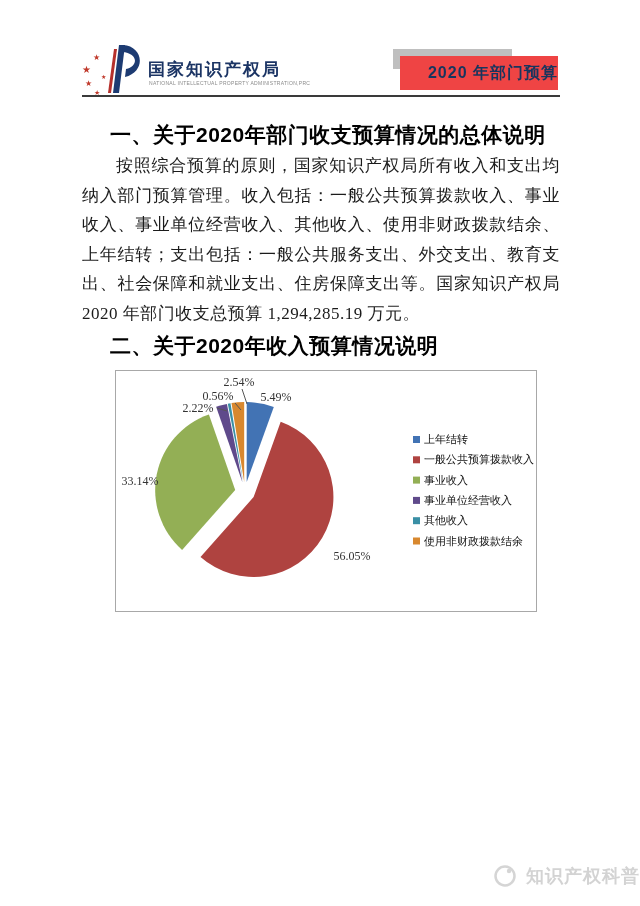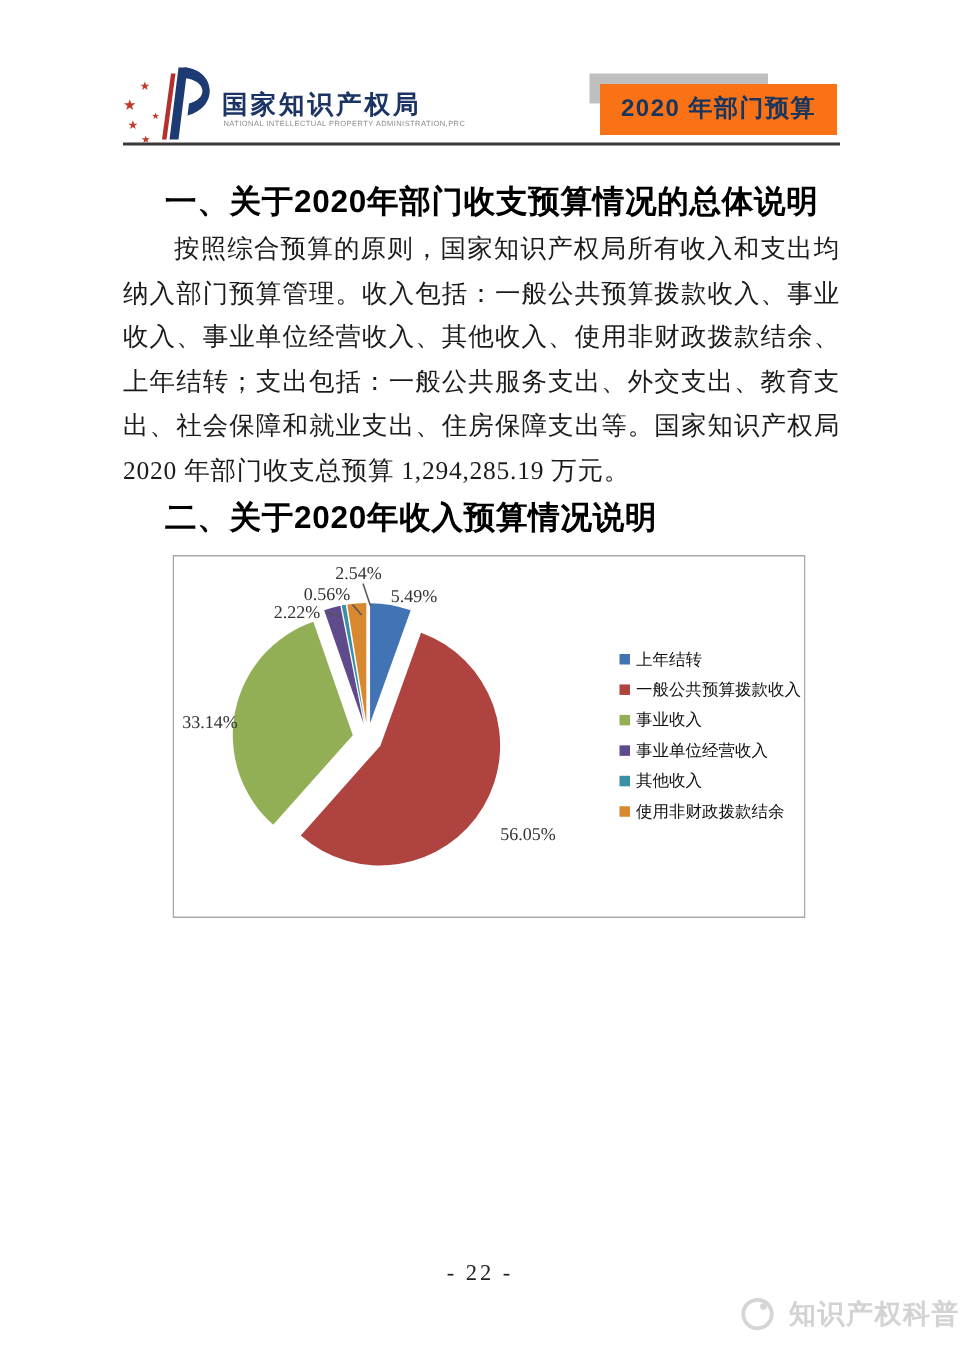--- a/index.html
+++ b/index.html
@@ -6,23 +6,23 @@
   .page{position:relative;width:640px;height:906px;background:#fff;overflow:hidden;
         font-family:"Liberation Serif","DejaVu Serif",serif;color:#1b1b1b;}
 
   
   .emblem{position:absolute;left:82px;top:43px;}
   .org-name{position:absolute;left:148px;top:58px;font-family:Liberation Sans, sans-serif;
             font-weight:bold;font-size:17px;color:#1b3464;letter-spacing:2px;}
   .org-en{position:absolute;left:149px;top:80px;font-family:"Liberation Sans",sans-serif;
           font-size:5px;color:#8a8a8a;letter-spacing:.3px;}
   .badge-shadow{position:absolute;left:393px;top:49px;width:119px;height:20px;background:#bfbfbf;}
-  .badge{position:absolute;left:400px;top:56px;width:158px;height:34px;background:#f97316;
+  .badge{position:absolute;left:400px;top:56px;width:158px;height:34px;background:#ef4444;
          color:#17355e;font-family:"Liberation Sans",sans-serif;font-weight:bold;
-         font-size:16px;line-height:34px;text-align:center;letter-spacing:1px;}
+         font-size:16px;line-height:34px;text-align:right;letter-spacing:1px;}
   .header-rule{position:absolute;left:82px;top:95px;width:478px;height:2px;background:#3a3a3a;}
 
   
   .doc-main{position:absolute;left:82px;top:120px;width:478px;}
   .sec-heading{margin:0;font-family:"Liberation Sans",sans-serif;font-weight:bold;
                font-size:21px;line-height:29px;color:#000;text-indent:28px;letter-spacing:.5px;}
   .sec-heading.second{margin-top:3px;}
   .body-para{margin:2px 0 0 0;font-size:17px;line-height:29.5px;text-align:justify;
              text-justify:inter-ideograph;text-indent:2em;letter-spacing:.5px;}
   .chart-title{margin-top:7px;text-align:center;font-family:"Liberation Sans",sans-serif;
@@ -87,21 +87,20 @@
         <text x="309" y="113.6" font-size="11" fill="#111" font-family="&quot;Liberation Serif&quot;, serif">事业收入</text>
         <rect x="298" y="126.9" width="7" height="7" fill="#5f4a8b"></rect>
         <text x="309" y="133.9" font-size="11" fill="#111" font-family="&quot;Liberation Serif&quot;, serif">事业单位经营收入</text>
         <rect x="298" y="147.2" width="7" height="7" fill="#3a8fa5"></rect>
         <text x="309" y="154.2" font-size="11" fill="#111" font-family="&quot;Liberation Serif&quot;, serif">其他收入</text>
         <rect x="298" y="167.5" width="7" height="7" fill="#d8882f"></rect>
         <text x="309" y="174.5" font-size="11" fill="#111" font-family="&quot;Liberation Serif&quot;, serif">使用非财政拨款结余</text>
       </svg>
   </div>
 
-  <div class="page-number">- 22 -</div>
   <div class="watermark">
     <svg width="27" height="27" viewBox="0 0 27 27">
       <circle cx="13" cy="14" r="9.5" fill="none" stroke="#d5d5d5" stroke-width="2.5"></circle>
       <circle cx="17" cy="9" r="2.2" fill="#d5d5d5"></circle>
     </svg>
     <span>知识产权科普</span>
   </div>
 
 </div>
 

